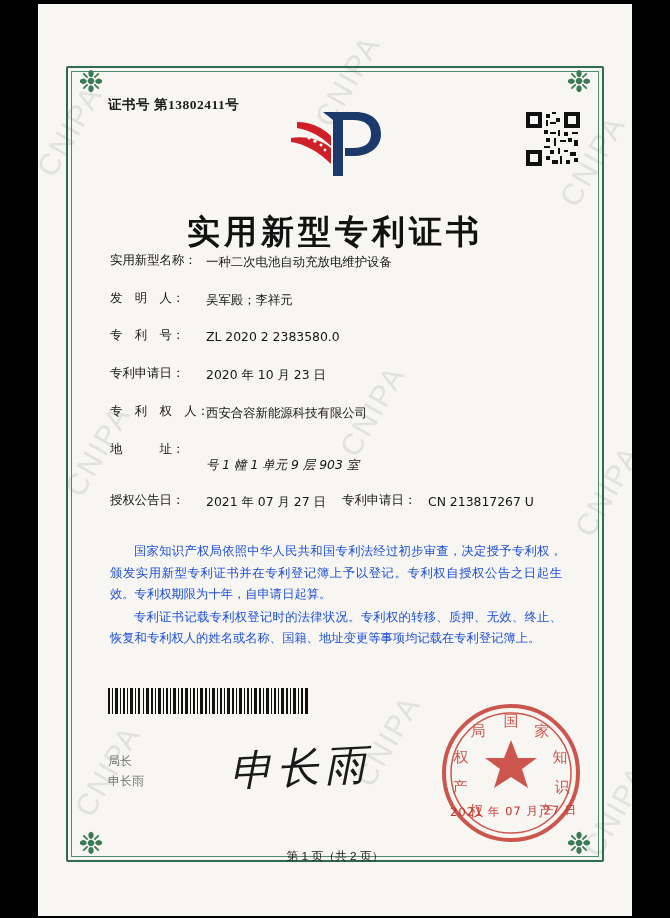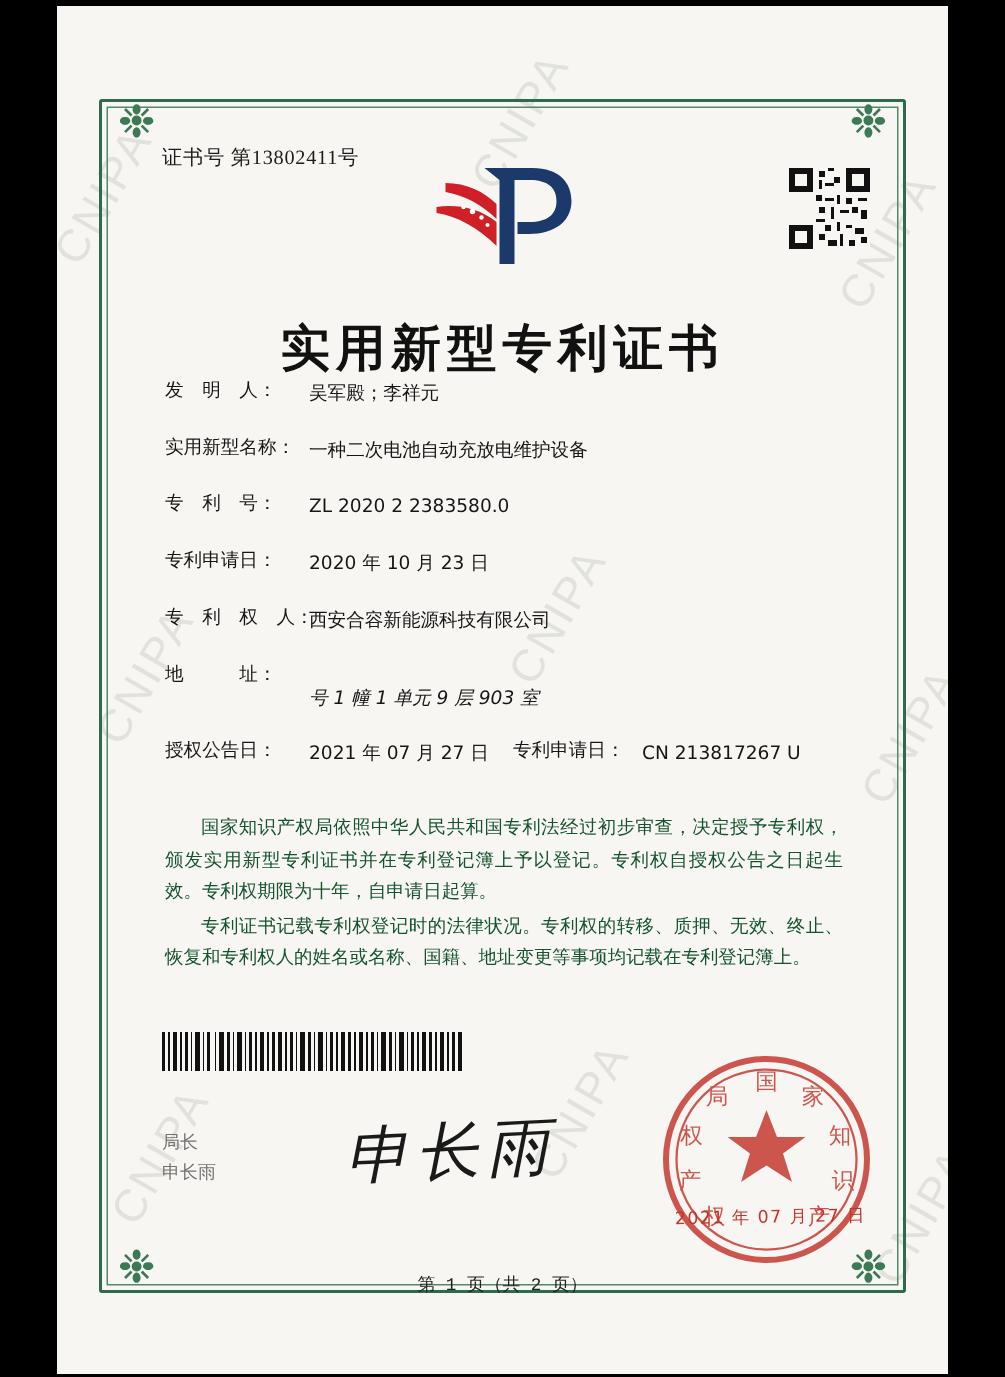--- a/index.html
+++ b/index.html
@@ -70,20 +70,21 @@
   .c-tl { left: 30px; top: 60px; }
   .c-tr { left: 518px; top: 60px; transform: scaleX(-1); }
   .c-bl { left: 30px; top: 816px; transform: scaleY(-1); }
   .c-br { left: 518px; top: 816px; transform: scale(-1,-1); }
 
   
   .content {
     position: absolute;
     left: 60px; top: 92px;
     width: 478px;
+    font-weight: bold;
   }
   .cert-no {
     font-size: 13.5px;
     color: #1b1b1b;
     letter-spacing: 0.5px;
     margin-left: 10px;
   }
   
   .logo {
     position: absolute;
@@ -130,21 +131,21 @@
   .rowsplit .half:first-child { width: 232px; }
   .rowsplit .lbl { width: 96px; flex: 0 0 96px; font-family: Liberation Mono, monospace; }
   .rowsplit .lbl2 { width: 86px; flex: 0 0 86px; }
 
   .para {
     position: absolute;
     left: 72px; top: 537px;
     width: 452px;
     font-size: 12.3px;
     line-height: 1.75;
-    color: #14532d;
+    color: #1d4ed8;
     text-align: justify;
     font-family: "DejaVu Sans", sans-serif;
   }
   .para p { margin: 0 0 1px 0; text-indent: 24px; }
 
   
   .barcode {
     position: absolute;
     left: 70px; top: 684px;
     width: 200px; height: 26px;
@@ -184,21 +185,21 @@
     letter-spacing: 1px;
     font-family: "DejaVu Sans", sans-serif;
     transform: rotate(-1deg);
   }
   .pagenum {
     position: absolute;
     left: 0; right: 0; top: 845px;
     text-align: center;
     font-size: 11.8px;
     color: #222;
-    font-family: Liberation Mono, monospace;
+    font-family: Liberation Sans, sans-serif;
   }
   .footnote {
     position: absolute;
     left: 0; right: 0; top: 878px;
     text-align: center;
     font-size: 11.5px;
     color: #111;
     font-family: "DejaVu Sans", sans-serif;
   }
   .footnote span {
@@ -285,26 +286,26 @@
             <rect x="20" y="24" width="2" height="2"></rect>
           <rect x="24" y="23" width="2" height="2"></rect>
         </g>
       </svg>
     </div>
 
     <div class="title">实用新型专利证书</div>
 
     <div class="fields">
       <div class="row">
+        <div class="lbl">实用新型名称：</div>
+        <div class="val">一种二次电池自动充放电维护设备</div>
+      </div>
+      <div class="row">
         <div class="lbl">发　明　人：</div>
         <div class="val">吴军殿；李祥元</div>
-      </div>
-      <div class="row">
-        <div class="lbl">实用新型名称：</div>
-        <div class="val">一种二次电池自动充放电维护设备</div>
       </div>
       <div class="row">
         <div class="lbl">专　利　号：</div>
         <div class="val">ZL 2020 2 2383580.0</div>
       </div>
       <div class="row">
         <div class="lbl">专利申请日：</div>
         <div class="val">2020 年 10 月 23 日</div>
       </div>
       <div class="row">

